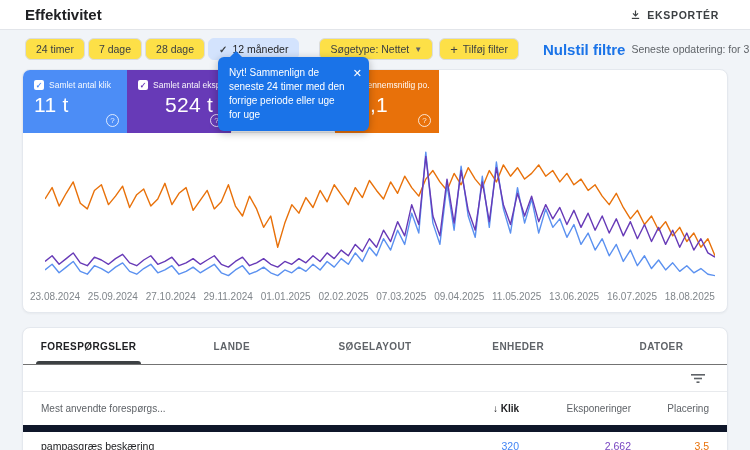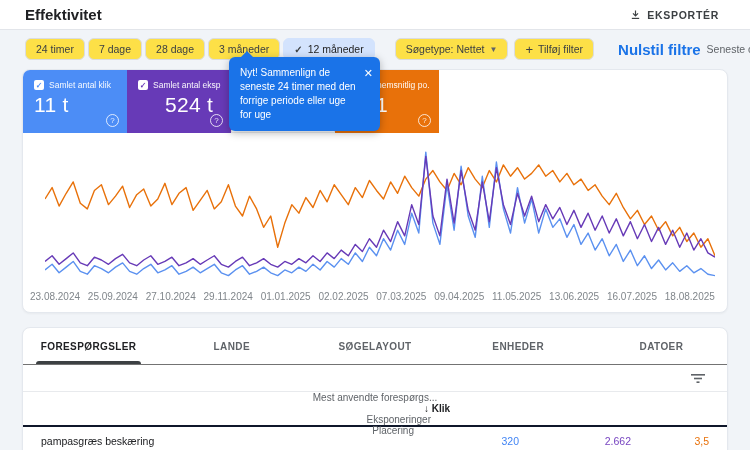--- a/index.html
+++ b/index.html
@@ -45,42 +45,42 @@
         font-size:8px;display:flex;align-items:center;justify-content:center;}
   .mcard.light{border:1px solid #e8eaed;}
   .mcard.light .help{border-color:#bdc1c6;color:#9aa0a6;}
 
   
   .chart{display:block;margin:12px 14px 0 22px;width:670px;height:142px;}
   .x-labels{display:flex;justify-content:space-between;margin:4px 12px 0 7px;
             font-size:10px;color:#80868b;}
 
   
-  .tooltip{position:absolute;left:229px;top:57px;width:133px;z-index:5;border-radius:6px;
+  .tooltip{position:absolute;left:218px;top:57px;width:133px;z-index:5;border-radius:6px;
            background:#1a73e8;color:#fff;padding:9px 7px 9px 11px;display:flex;gap:4px;
            box-shadow:0 2px 8px rgba(0,0,0,.28);}
   .tooltip::before{content:"";position:absolute;top:-6px;left:11px;
            border-left:7px solid transparent;border-right:7px solid transparent;
            border-bottom:7px solid #1a73e8;}
   .tip-text{font-size:10px;line-height:1.4;flex:1;}
   .tip-close{background:none;border:none;color:#fff;font-size:11px;line-height:1;height:14px;
              padding:0;cursor:pointer;font-family:inherit;}
 
   
   .table-panel{margin-top:14px;height:140px;}
   .tabs{display:flex;height:36px;border-bottom:1px solid #737373;gap:12px;}
   .tab{flex:1;display:flex;align-items:center;justify-content:center;position:relative;cursor:pointer;
        font-size:10px;font-weight:700;letter-spacing:.4px;color:#5f6368;}
   .tab.active{color:#202124;}
   .tab.active::after{content:"";position:absolute;left:10%;right:10%;bottom:0;height:3px;
        background:#3c4043;border-radius:3px 3px 0 0;}
   .table-toolbar{height:26px;border-bottom:1px solid #e8eaed;display:flex;align-items:center;
        justify-content:flex-end;padding:0 22px;}
   .thead,.trow{display:flex;align-items:center;padding:0 18px;}
-  .thead{height:33px;border-bottom:2px solid #0f172a;font-size:10px;color:#5f6368;flex-direction:column;}
+  .thead{height:33px;border-bottom:7px solid #0f172a;font-size:10px;color:#5f6368;}
   .trow{height:28px;border-bottom:1px solid #e8eaed;font-size:10.5px;color:#202124;cursor:pointer;}
   .col-query{flex:1;text-align:left;}
   .col-num{text-align:right;}
   .col-1{width:150px;}.col-2{width:112px;}.col-3{width:78px;}
   .th.sorted{color:#202124;font-weight:700;}
   .sort{font-size:10px;}
 </style>
 </head>
 <body>
 
@@ -100,23 +100,20 @@
   <div class="toolbar">
     <div style="display:flex;gap:3px;">
         <button class="chip">
           <span>24 timer</span>
         </button>
         <button class="chip">
           <span>7 dage</span>
         </button>
         <button class="chip">
           <span>28 dage</span>
-        </button>
-        <button class="chip">
-          <span>3 måneder</span>
         </button>
         <button class="chip selected">
           <span class="check">✓</span>
           <span>12 måneder</span>
         </button>
       </div>
     <div class="vdiv"></div>
     <button class="chip">
       <span>Søgetype: Nettet</span>
       <span class="caret">▼</span>

